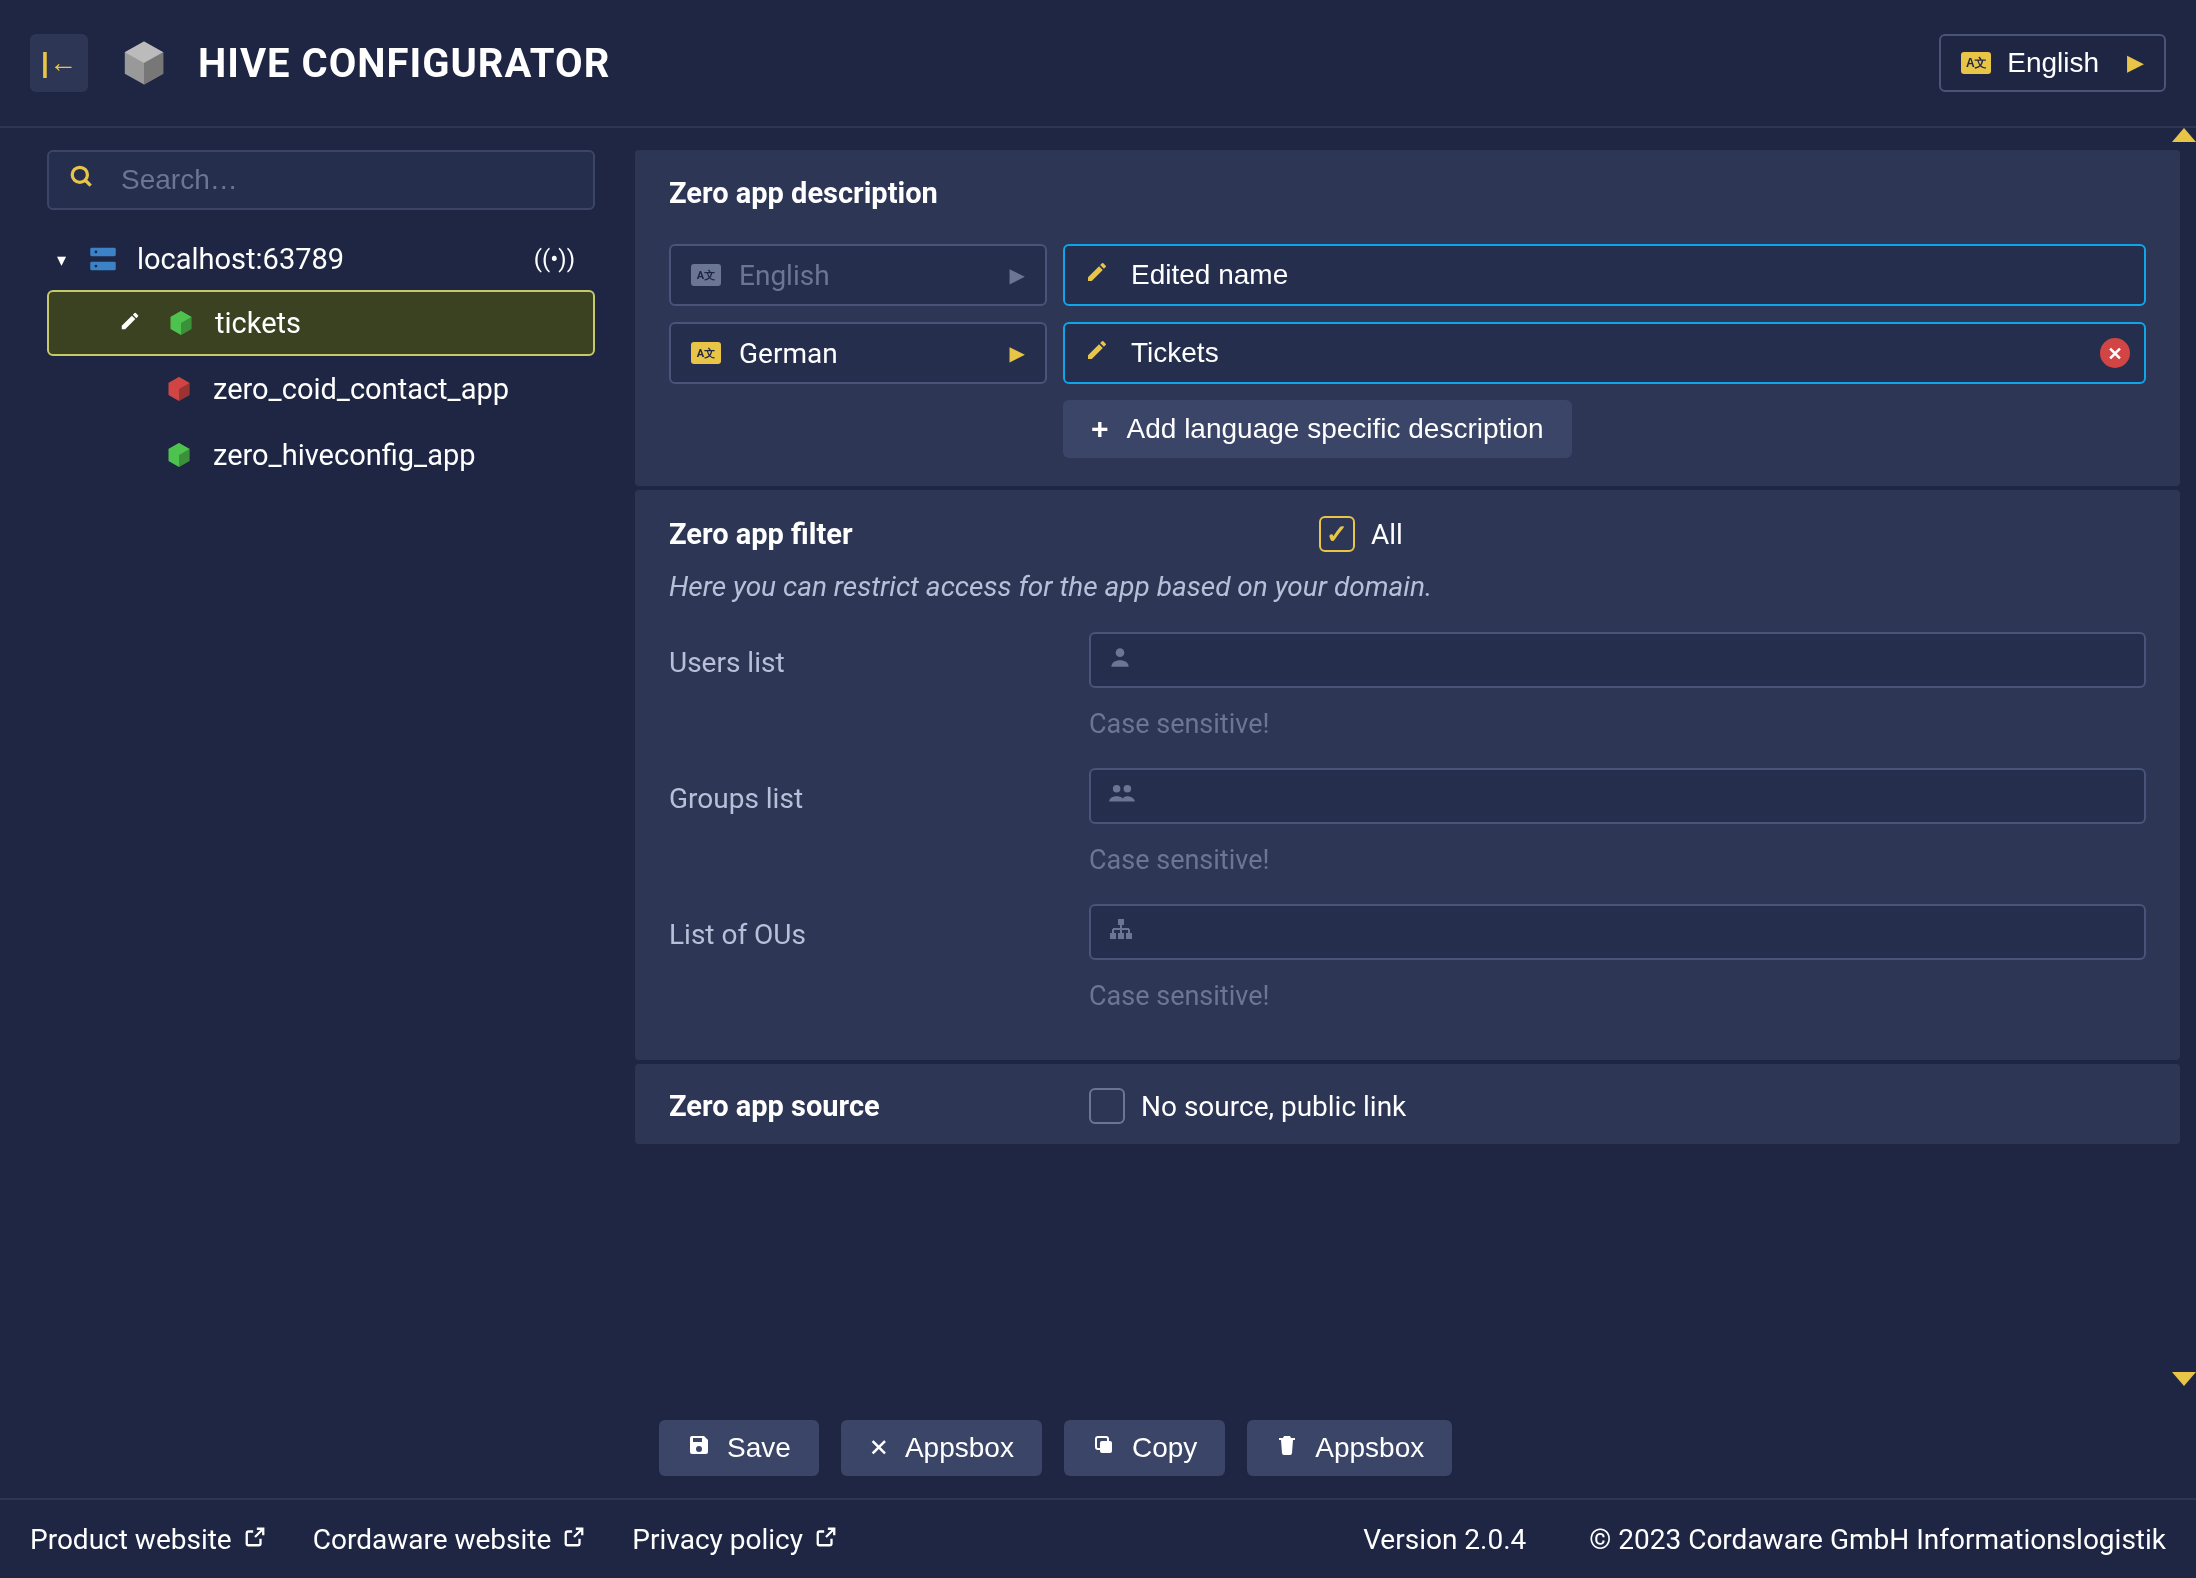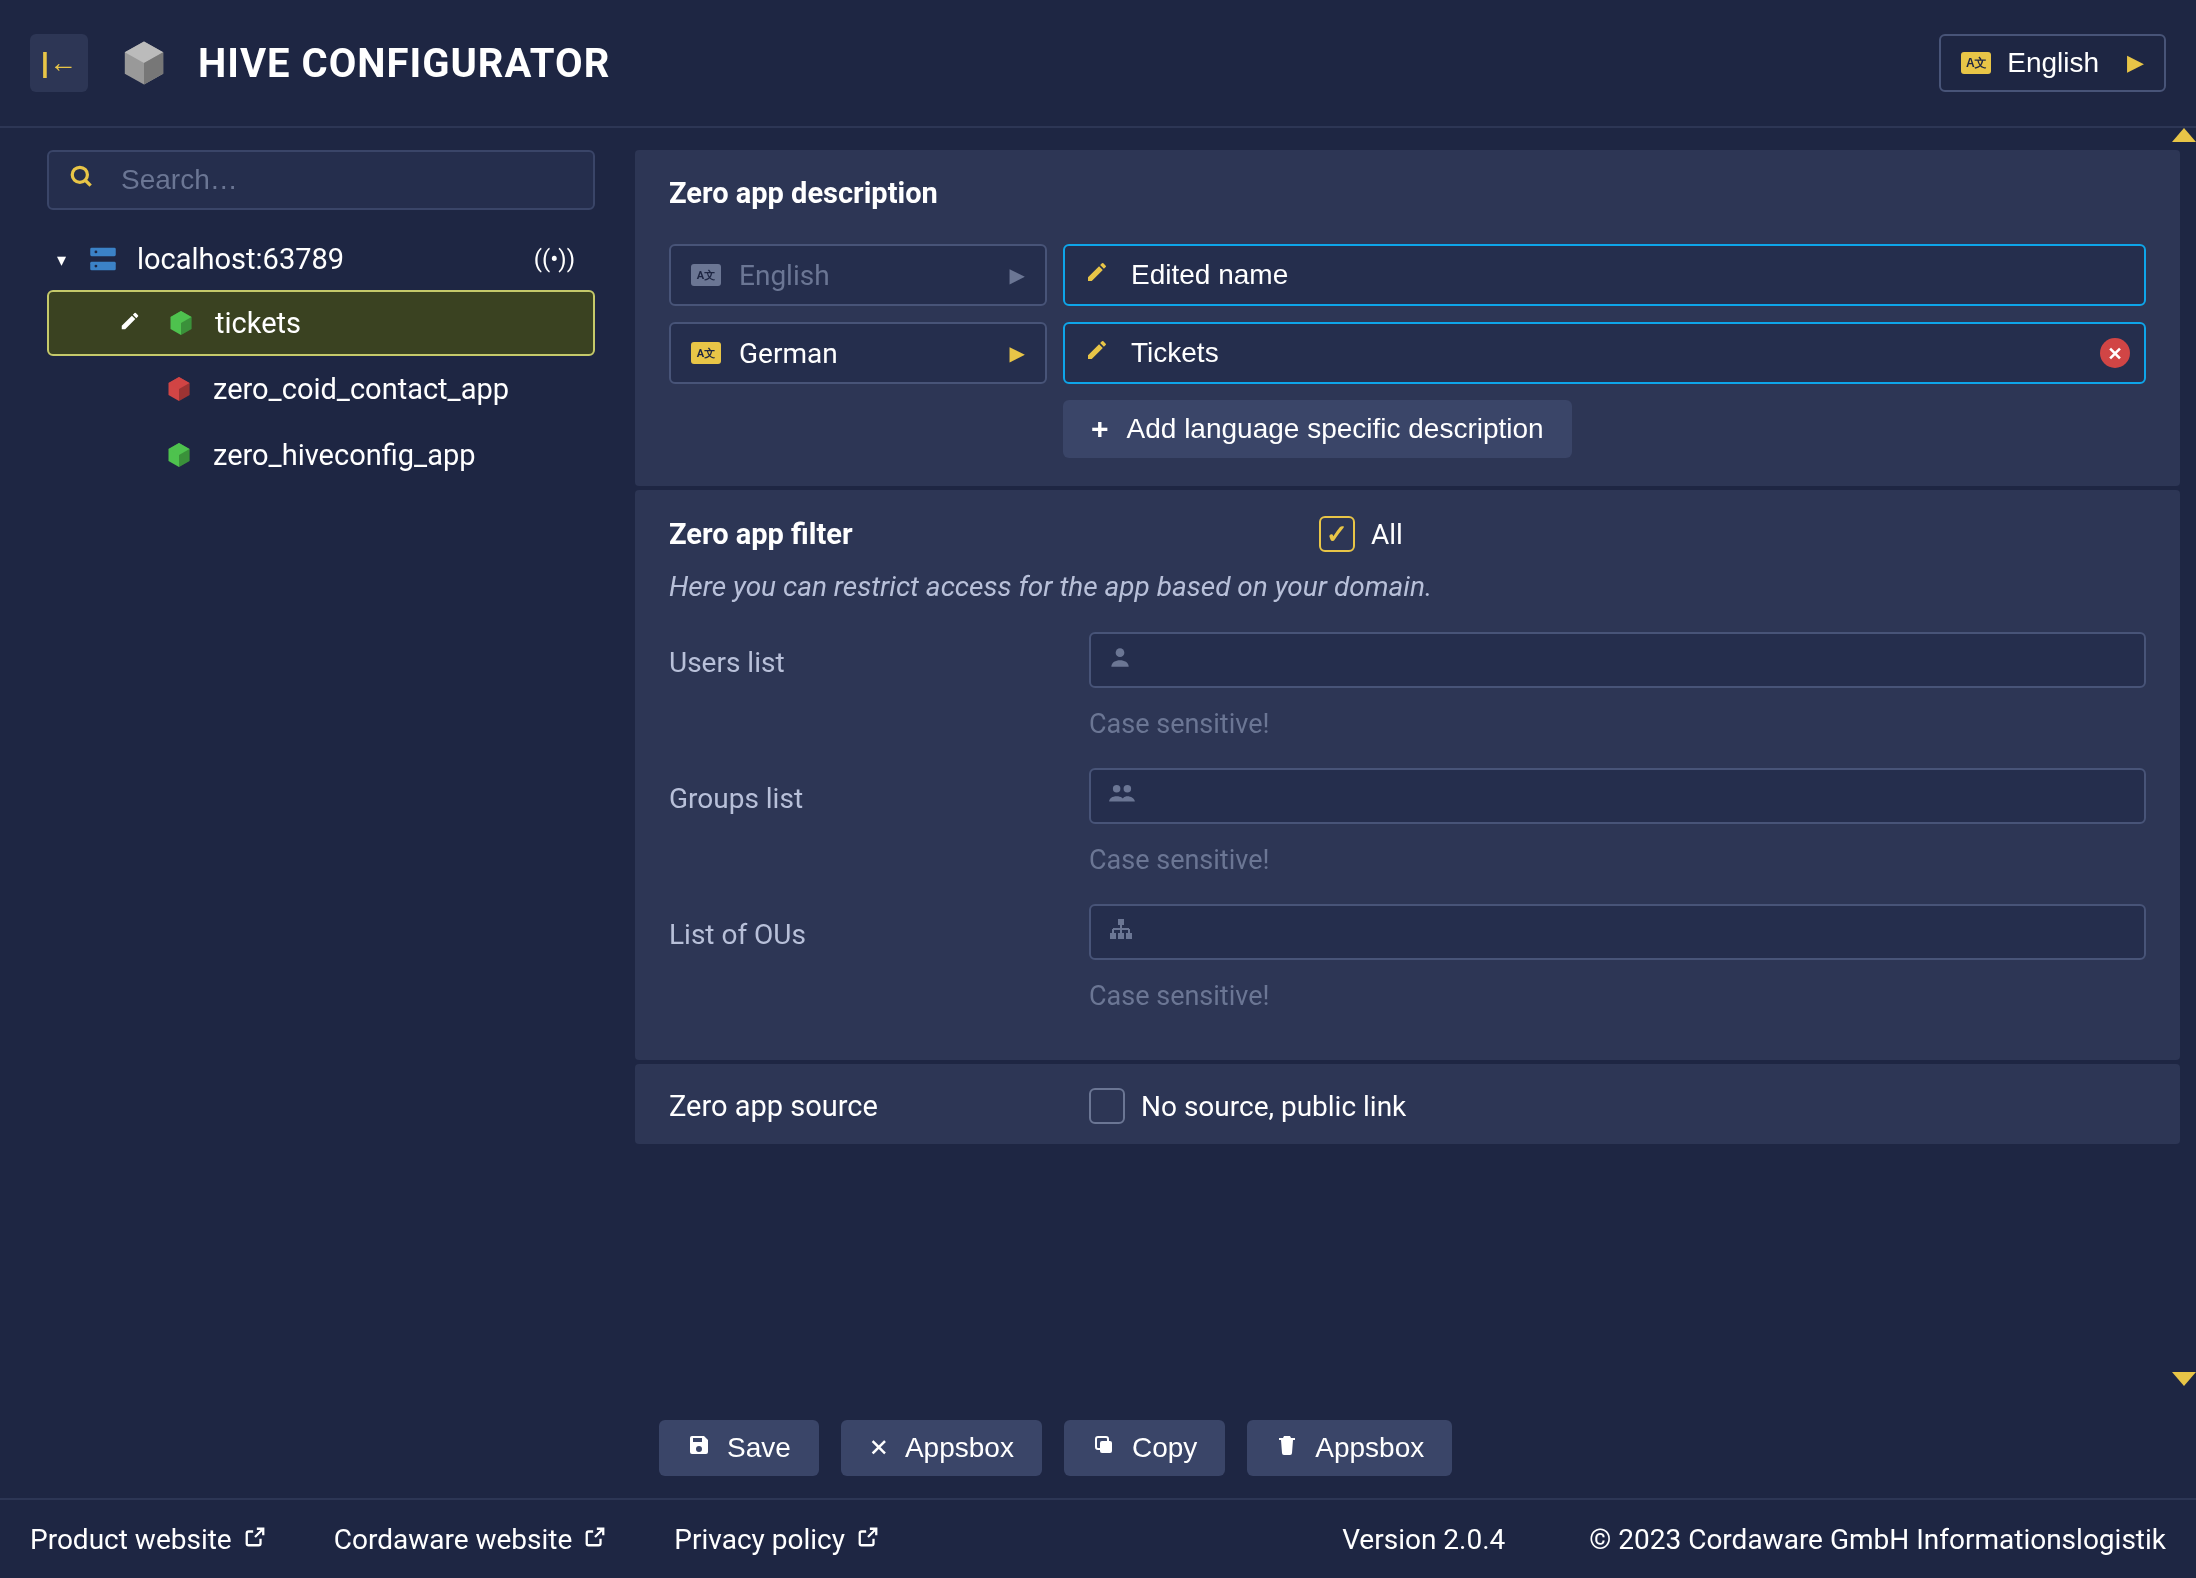--- a/index.html
+++ b/index.html
@@ -411,21 +411,21 @@
   margin-top: 20px;
   margin-bottom: 18px;
 }
 
 .source-header {
   display: flex;
   align-items: center;
   padding: 24px 34px 20px 34px;
 }
 .source-title-col { width: 420px; }
-.source-title { font-size: 29px; font-weight: 400; color: #fff; }
+.source-title { font-size: 29px; font-weight: 700; color: #fff; }
 
 
 .action-bar {
   height: 100px;
   display: flex;
   align-items: center;
   padding: 0 24px;
   gap: 22px;
   background: #1e2643;
 }
@@ -445,21 +445,21 @@
 .btn-icon { font-size: 24px; }
 
 
 .footer {
   height: 80px;
   background: #1e2643;
   border-top: 2px solid #2d3655;
   display: flex;
   align-items: center;
   padding: 0 30px;
-  gap: 68px;
+  gap: 47px;
 }
 .footer-link {
   font-size: 28px;
   color: #fff;
   text-decoration: none;
   display: flex;
   align-items: center;
   gap: 12px;
   cursor: pointer;
 }

